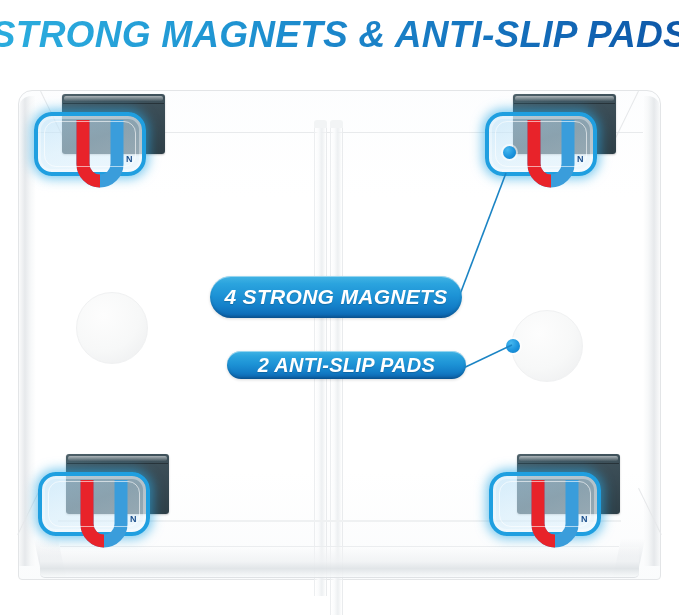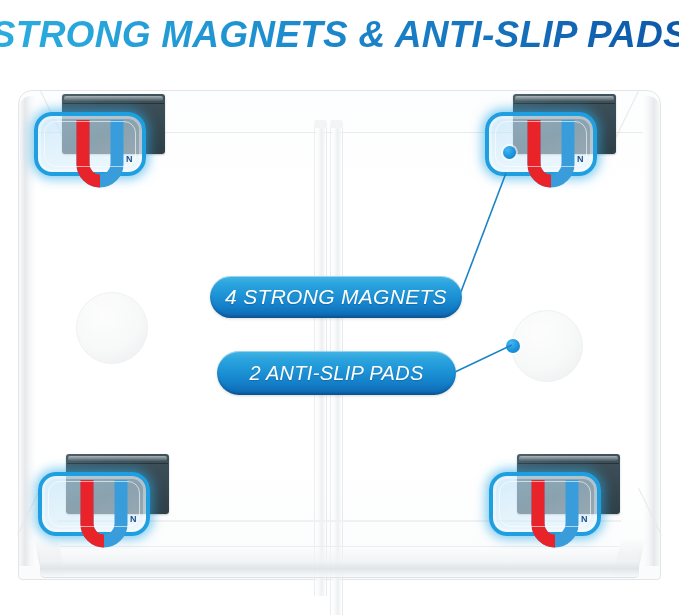--- a/index.html
+++ b/index.html
@@ -334,38 +334,38 @@
         #43b4e4 0%,
         #2ba4de 18%,
         #1d93d6 46%,
         #1480c9 72%,
         #0f6db8 92%,
         #0c5fa6 100%);
     box-shadow: inset 0 1px 0 rgba(255,255,255,0.45),
                 inset 0 -2px 3px rgba(0,0,0,0.16),
                 0 1px 3px rgba(0,0,0,0.15);
     color: #ffffff;
-    font-weight: normal;
+    font-weight: bold;
     font-style: italic;
     letter-spacing: 0.3px;
     text-shadow: 0 1px 1px rgba(0,0,0,0.18);
     white-space: nowrap;
   }
   #badge-magnets {
     left: 210px;
     top: 224px;
     width: 252px;
     height: 42px;
     font-size: 21px;
   }
   #badge-pads {
-    left: 217px;
+    left: 227px;
     top: 299px;
     width: 239px;
-    height: 44px;
+    height: 28px;
     font-size: 20px;
   }
 </style>
 </head>
 <body>
 
 <div id="headline">
   <div id="headline-text">STRONG MAGNETS &amp; ANTI-SLIP PADS</div>
 </div>
 

